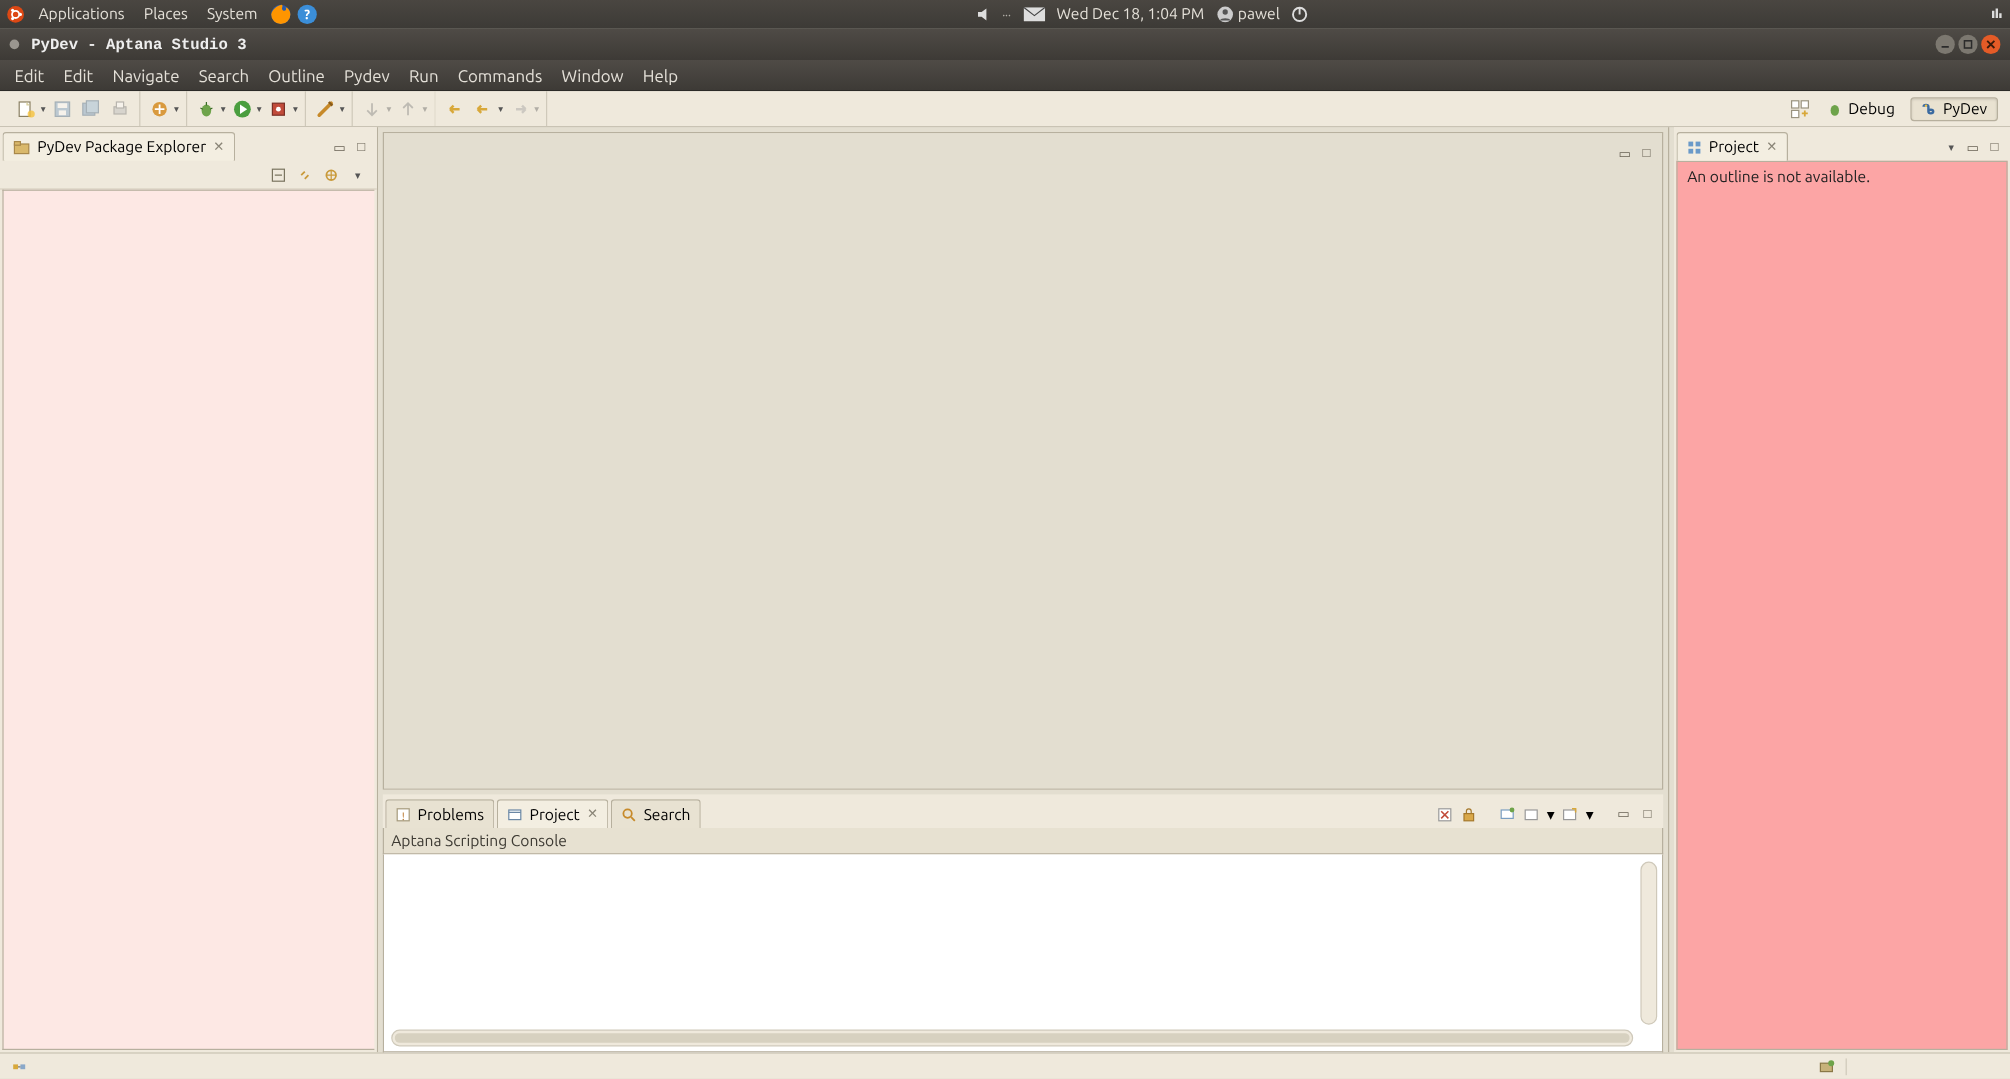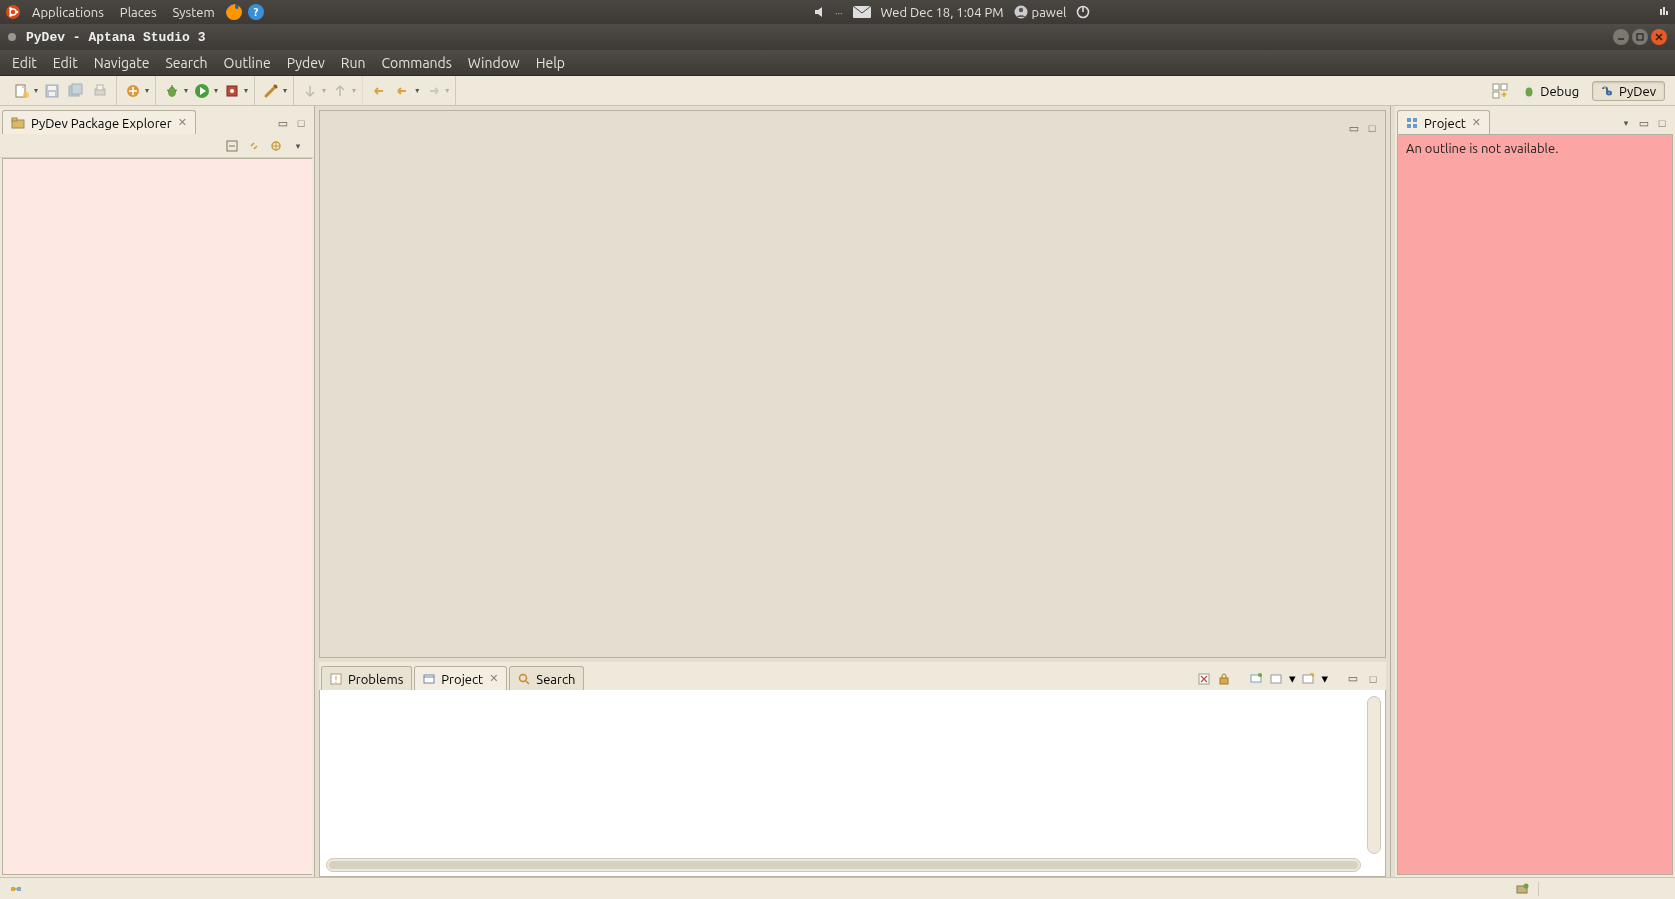--- a/index.html
+++ b/index.html
@@ -421,20 +421,21 @@
                 <rect x="2" y="3" width="10" height="8" fill="#fff" stroke="#999"></rect>
                 <path d="M9 2l3 0 0 3" stroke="#d8a83a" stroke-width="1.3" fill="none"></path>
               </svg>
             </span>
             <span class="dd">▾</span>
           <span style="width:6px;"></span>
           <span class="ic">▭</span>
           <span class="ic">□</span>
         </div>
       </div>
+      <div class="bar">Aptana Scripting Console</div>
       <div class="console-body">
         <div class="vscroll"></div>
         <div class="hscroll">
             <div class="thumb"></div>
           </div>
       </div>
     </div>
   </div>
 
   <div class="rightcol outline">

